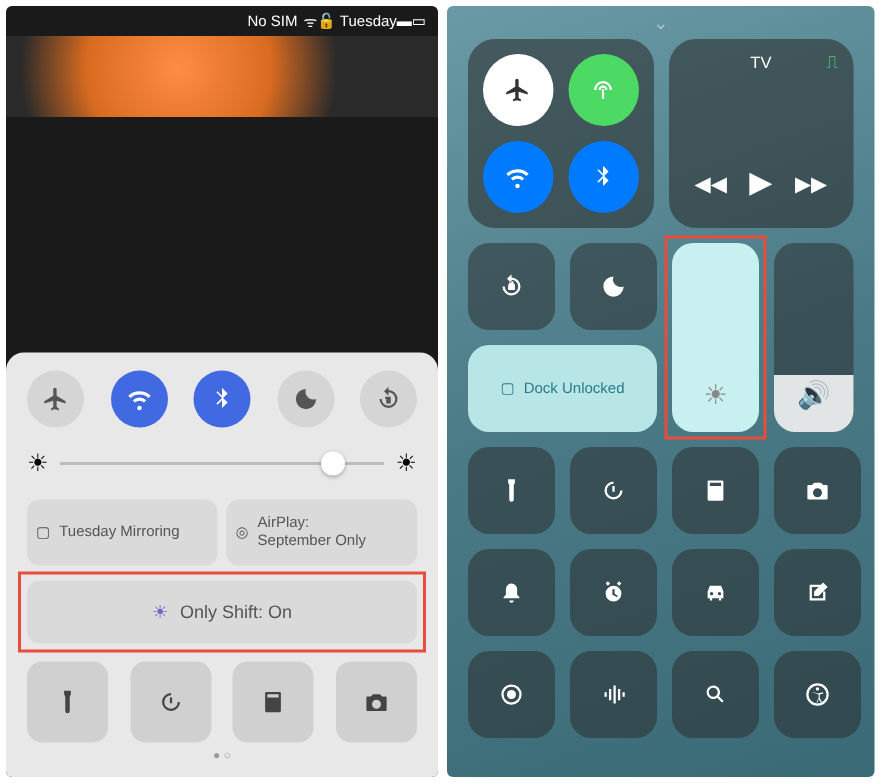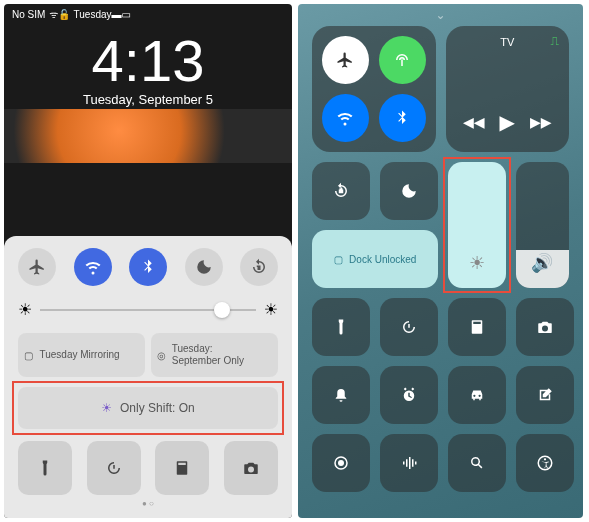--- a/index.html
+++ b/index.html
@@ -1,20 +1,20 @@
 <!DOCTYPE html>
 <html><head>
 <meta charset="utf-8">
 <style>
 *{box-sizing:border-box;margin:0;padding:0;font-family:-apple-system,Helvetica,Arial,sans-serif}
 body{background:#fff;width:589px;height:522px;display:flex;gap:6px;padding:4px}
 .panel{position:relative;border-radius:4px;overflow:hidden}
 .left{width:288px;height:514px;background:#1a1a1a}
 .right{width:285px;height:514px;background:linear-gradient(160deg,#6a9aa5 0%,#4a7a85 50%,#3a6a75 100%)}
-.status{display:flex;justify-content:flex-start;align-items:center;padding:3px 8px;font-size:10px;color:#fff}
+.status{display:flex;justify-content:flex-end;align-items:center;padding:3px 8px;font-size:10px;color:#fff}
 .status-l,.status-r{display:flex;gap:4px;align-items:center}
 .lockscreen{text-align:center;color:#fff;padding:8px 0 2px}
 .time{font-size:58px;font-weight:200;line-height:1}
 .date{font-size:13px;margin-top:2px}
 .wallpaper{height:54px;background:radial-gradient(circle at 40% 40%,#ff8c42 0%,#d96b20 35%,#2a2a2a 60%)}
 .cc10{position:absolute;bottom:0;left:0;right:0;background:rgba(240,240,240,0.96);border-radius:12px 12px 0 0;padding:12px 14px 10px}
 .row{display:flex;justify-content:space-between;align-items:center}
 .circle{width:38px;height:38px;border-radius:50%;display:flex;align-items:center;justify-content:center;color:#555}
 .circle.blue{background:#4169e1;color:#fff}
 .circle.grey{background:rgba(0,0,0,0.08)}
@@ -66,24 +66,20 @@
       <span>ᯤ</span>
     </div>
     <div>
       <span>🔓</span>
       <span>Tuesday</span>
     </div>
     <div class="status-r">
       <span>▬▭</span>
     </div>
   </div>
-  <div class="lockscreen">
-    <div class="time">4:13</div>
-    <div class="date">Tuesday, September 5</div>
-  </div>
   <div class="wallpaper"></div>
 
   <div class="cc10">
     <div class="row">
       <div class="circle grey">
           <svg viewBox="0 0 24 24">
             <path d="M21 16v-2l-8-5V3.5a1.5 1.5 0 0 0-3 0V9l-8 5v2l8-2.5V19l-2 1.5V22l3.5-1 3.5 1v-1.5L13 19v-5.5l8 2.5z"></path>
           </svg>
         </div>
       <div class="circle blue">
@@ -117,21 +113,21 @@
     </div>
 
     <div class="twoBtn">
       <div class="pillBtn">
         <span>▢</span>
         <span class="txt">Tuesday Mirroring</span>
       </div>
       <div class="pillBtn">
         <span>◎</span>
         <span class="txt">
-          <span>Tuesday:</span><br>
+          <span>AirPlay:</span><br>
           <span>September Only</span>
         </span>
       </div>
     </div>
 
     <div class="nightShift">
       <div class="nsBtn">
         <span style="color:#7a5cc8">☀</span>
         <span>Only Shift: On</span>
       </div>

